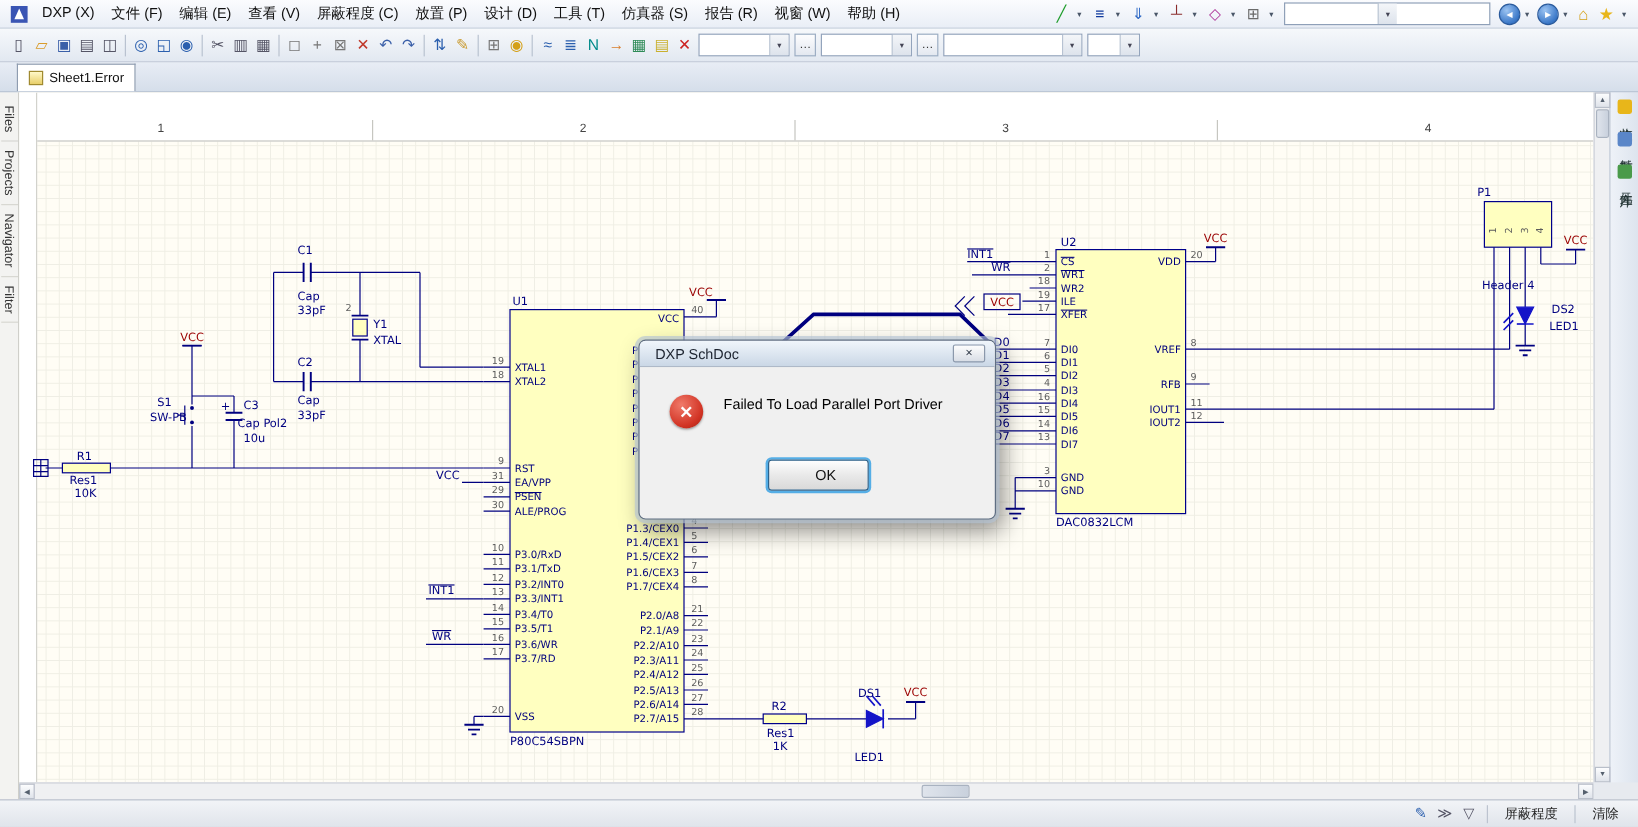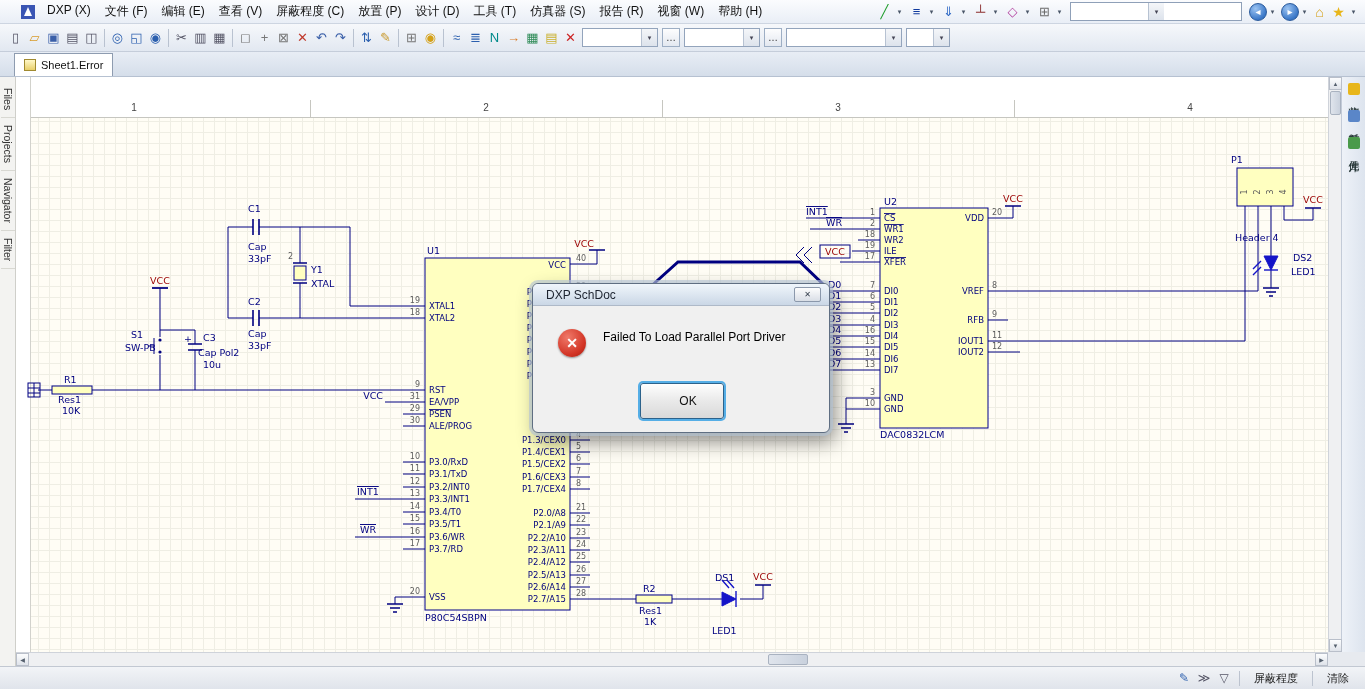--- a/index.html
+++ b/index.html
@@ -1,20 +1,20 @@
 <!DOCTYPE html>
 <html><head>
 <meta charset="utf-8">
 <style>
   html,body{margin:0;padding:0;width:1365px;height:689px;overflow:hidden;
     font-family:"Liberation Sans",sans-serif;background:#d7dde6;position:relative;}
   .abs{position:absolute;}
   
   .menubar{left:0;top:0;width:1365px;height:24px;background:linear-gradient(#fbfcfe,#e9eef6);
-    border-bottom:1px solid #cdd5e1;display:flex;align-items:center;padding-left:16px;box-sizing:border-box;}
+    border-bottom:1px solid #cdd5e1;display:flex;align-items:center;padding-left:4px;box-sizing:border-box;}
   .menu-item{padding:0 7px;font-size:12px;color:#111;white-space:nowrap;cursor:default;}
   .mb-spacer{flex:1;}
   .tb-group{display:flex;align-items:center;margin:0 1px;}
   .tbi{width:19px;height:19px;display:inline-flex;align-items:center;justify-content:center;
     font-size:13px;border-radius:2px;cursor:default;}
   .dd{width:11px;height:19px;display:inline-flex;align-items:center;justify-content:center;
     font-size:7px;color:#4a5668;}
   .addr{width:172px;height:19px;background:#fff;border:1px solid #8fa0b8;display:flex;
     align-items:center;margin:0 4px;box-sizing:border-box;flex-direction:column;}
   .addr-text{flex:1;font-size:11px;color:#123;padding:0 4px;white-space:nowrap;overflow:hidden;}
@@ -90,21 +90,21 @@
   .dlg-title{height:22px;border-radius:5px 5px 0 0;background:linear-gradient(rgba(240,246,252,.95),rgba(199,213,229,.92));
     display:flex;align-items:center;padding:0 8px 0 13px;border-bottom:1px solid #aeb9c8;box-sizing:border-box;}
   .dlg-title-text{flex:1;font-size:12px;color:#1d2430;}
   .dlg-close{width:27px;height:15px;background:linear-gradient(#fdfdfd,#d9dee6);border:1px solid #8b98ab;
     border-radius:2px;display:flex;align-items:center;justify-content:center;font-size:8px;color:#37404e;box-sizing:border-box;}
   .err-ico{position:absolute;left:25px;top:45px;width:28px;height:28px;border-radius:50%;
     background:radial-gradient(circle at 35% 30%,#f07a6a,#d23425 65%,#a31d10);
     box-shadow:0 1px 2px rgba(0,0,0,.4);display:flex;align-items:center;justify-content:center;
     color:#fff;font-size:14px;font-weight:bold;}
   .dlg-msg{position:absolute;left:70px;top:46px;width:215px;font-size:12px;color:#000;}
-  .ok-btn{position:absolute;left:107px;top:99px;width:84px;height:36px;border-radius:3px;
+  .ok-btn{position:absolute;left:107px;top:99px;width:84px;height:26px;border-radius:3px;
     background:linear-gradient(#fefefe,#e9e9e9 50%,#d9d9d9);border:1px solid #2c628b;
     box-shadow:0 0 0 2px #55aee6;display:flex;align-items:center;justify-content:center;
     font-size:12px;color:#111;box-sizing:border-box;padding-left:12px;}
 </style>
 </head>
 <body>
 
 <div class="abs menubar">
   <svg width="16" height="16" style="margin:0 4px;">
     <rect x="1" y="1" width="14" height="14" fill="#3a55b4"></rect>

